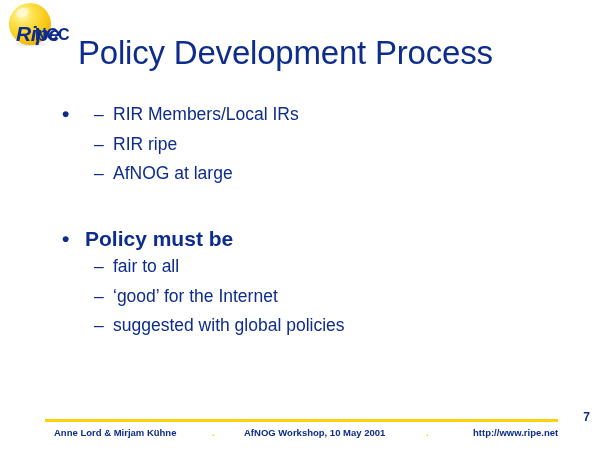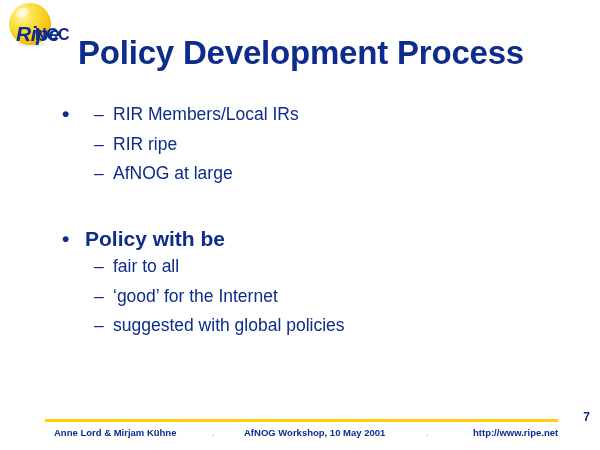--- a/index.html
+++ b/index.html
@@ -82,21 +82,21 @@
     line-height: 1;
   }
 
   
   .title {
     position: absolute;
     left: 78px;
     top: 36px;
     width: 500px;
     font-size: 33px;
-    font-weight: bold;
+    font-weight: normal;
     color: #0d2c8c;
     letter-spacing: -0.2px;
     line-height: 1.05;
     white-space: nowrap;
   }
 
   
   .body-area {
     position: absolute;
     left: 0;
@@ -211,21 +211,21 @@
         <span class="dash">–</span>
         <span>AfNOG at large</span>
       </div>
     </div>
 
     <div class="spacer"></div>
 
     <div class="block">
       <div class="lvl1">
         <span class="bullet">•</span>
-        <span>Policy with be</span>
+        <span>Policy must be</span>
       </div>
       <div class="lvl2">
         <span class="dash">–</span>
         <span>fair to all</span>
       </div>
       <div class="lvl2">
         <span class="dash">–</span>
         <span>‘good’ for the Internet</span>
       </div>
       <div class="lvl2">

